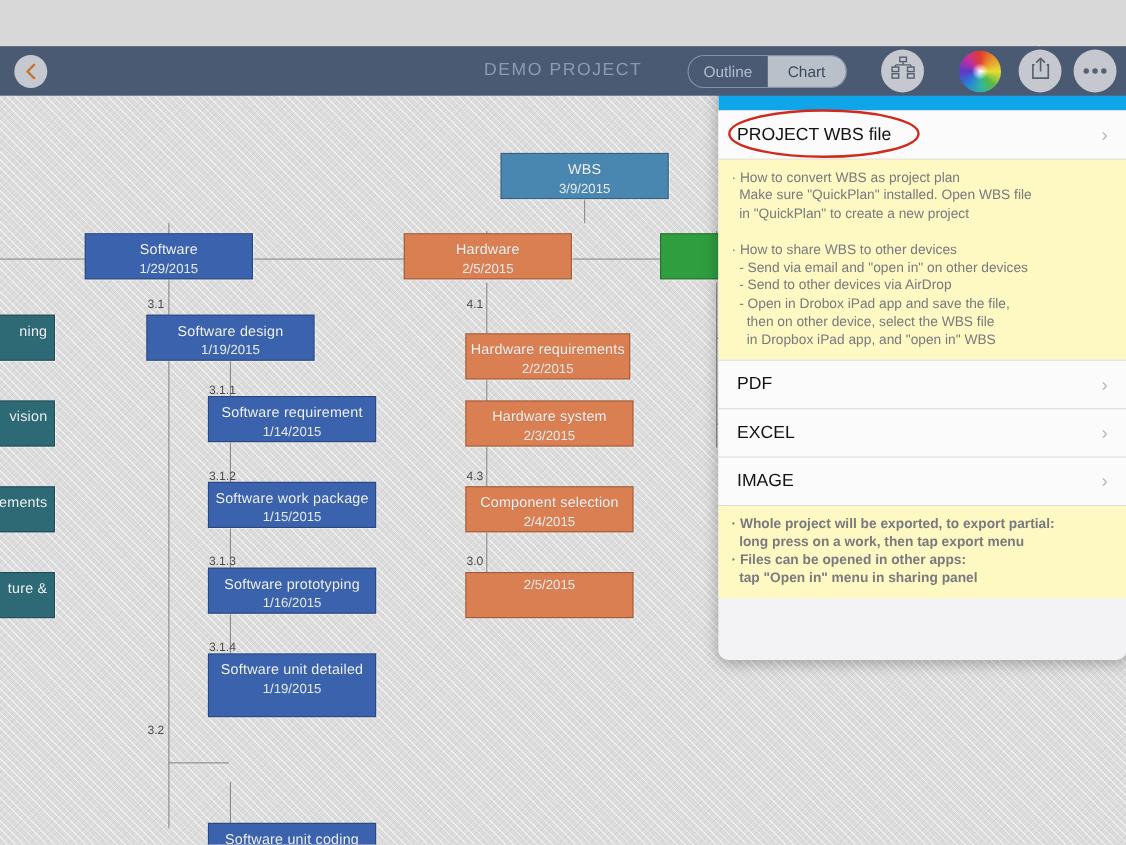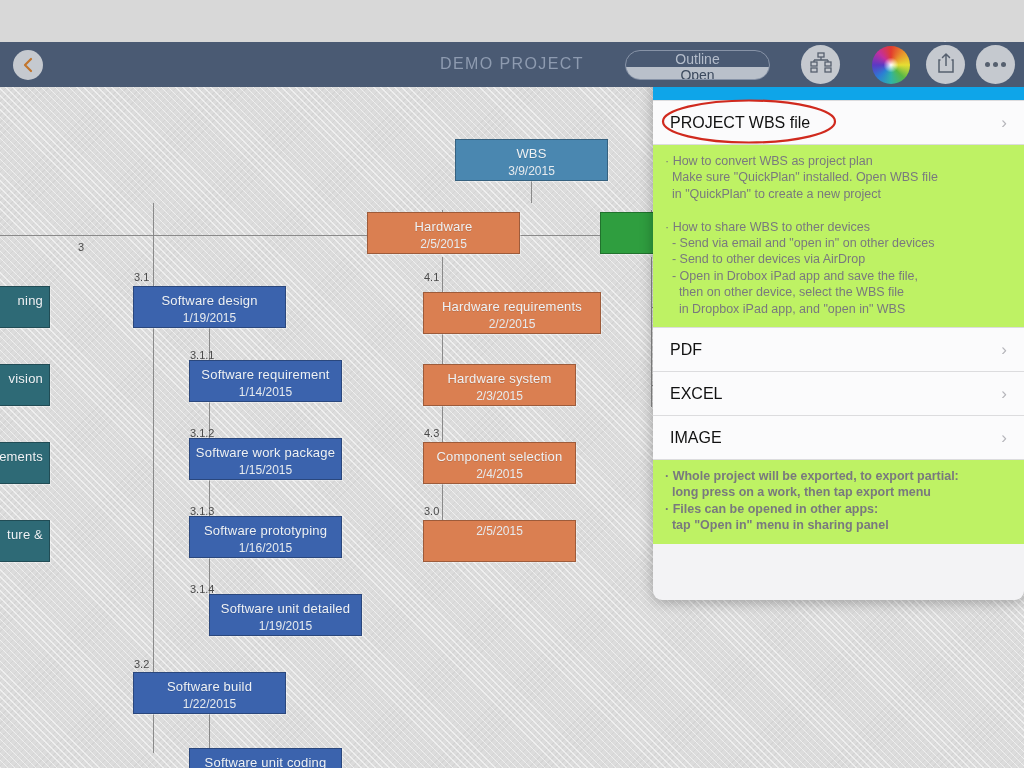--- a/index.html
+++ b/index.html
@@ -72,21 +72,21 @@
   #back-btn svg { display: block; }
   #proj-title {
     position: absolute; left: 0; top: 13px; width: 1024px;
     text-align: center; color: #8e9bb0;
     font-size: 16px; letter-spacing: 1.4px;
   }
   #segmented {
     position: absolute; left: 625px; top: 8px;
     width: 145px; height: 30px; border-radius: 15px;
     border: 1px solid #8793a7;
-    display: flex; overflow: hidden; flex-direction: column;
+    display: flex; overflow: hidden;
   }
   #segmented .seg {
     flex: 1; display: flex; align-items: center; justify-content: center;
     font-size: 14px; color: #b4bdcb;
   }
   #segmented .seg.active { background: #b9c0ca; color: #3c4a5e; }
 
   .round-btn {
     position: absolute; top: 3px;
     width: 39px; height: 39px; border-radius: 50%;
@@ -136,21 +136,21 @@
     display: flex; align-items: center;
     padding-left: 17px;
     font-size: 16px; color: #111;
   }
   .pop-row .chev {
     position: absolute; right: 17px; top: 50%;
     transform: translateY(-50%);
     color: #b6b6bb; font-size: 17px;
   }
   .pop-note {
-    background: #bef264;
+    background: #fef9c3;
     border-top: 1px solid #dcdcde;
     padding: 8px 10px 10px 12px;
     font-size: 12.5px; line-height: 16.4px;
     color: #79797e;
     white-space: pre;
   }
   #note-bottom { border-top: 1px solid #dcdcde; font-weight: bold; }
 
   
   #highlight-ellipse {
@@ -219,20 +219,24 @@
   <div class="node c-gold" style="left:996px; top:494px; width:110px; height:44px;">
     <span class="t" style="text-align:left; padding-left:5px; color:#4a3a08;">n,</span>
   </div>
 
   <div class="node c-root" style="left:455px; top:94px; width:153px; height:42px;">
     <span class="t">WBS</span>
     <span class="d">3/9/2015</span>
   </div>
 
   <div class="wbsno" style="left:78px; top:196px;">3</div>
+  <div class="node c-blue" style="left:77px; top:167px+0; top:167px; width:153px; height:42px;">
+    <span class="t">Software</span>
+    <span class="d">1/29/2015</span>
+  </div>
 
   <div class="wbsno" style="left:134px; top:226px;">3.1</div>
   <div class="node c-blue" style="left:133px; top:241px; width:153px; height:42px;">
     <span class="t">Software design</span>
     <span class="d">1/19/2015</span>
   </div>
 
   <div class="wbsno" style="left:190px; top:304px;">3.1.1</div>
   <div class="node c-blue" style="left:189px; top:315px; width:153px; height:42px;">
     <span class="t">Software requirement</span>
@@ -245,45 +249,41 @@
     <span class="d">1/15/2015</span>
   </div>
 
   <div class="wbsno" style="left:190px; top:460px;">3.1.3</div>
   <div class="node c-blue" style="left:189px; top:471px; width:153px; height:42px;">
     <span class="t">Software prototyping</span>
     <span class="d">1/16/2015</span>
   </div>
 
   <div class="wbsno" style="left:190px; top:538px;">3.1.4</div>
-  <div class="node c-blue" style="left:189px; top:549px; width:153px; height:42px;margin-left:20px;">
+  <div class="node c-blue" style="left:189px; top:549px; width:153px; height:58px;">
     <span class="t">Software unit detailed</span>
     <span class="d">1/19/2015</span>
   </div>
 
   <div class="wbsno" style="left:134px; top:613px;">3.2</div>
-  <div class="node c-blue" style="left:133px; top:627px; width:153px; height:42px;">
-    <span class="t">Software build</span>
-    <span class="d">1/22/2015</span>
-  </div>
 
   <div class="wbsno" style="left:190px; top:691px;margin-top:34px;">3.2.1</div>
   <div class="node c-blue" style="left:189px; top:703px; width:153px; height:42px;">
     <span class="t">Software unit coding</span>
 
   </div>
 
   <div class="wbsno" style="left:368px; top:196px;">4</div>
   <div class="node c-orange" style="left:367px; top:167px; width:153px; height:42px;">
     <span class="t">Hardware</span>
     <span class="d">2/5/2015</span>
   </div>
 
   <div class="wbsno" style="left:424px; top:226px;">4.1</div>
-  <div class="node c-orange" style="left:423px; top:247px; width:178px; height:42px;">
+  <div class="node c-orange" style="left:423px; top:258px; width:150px; height:42px;">
     <span class="t">Hardware requirements</span>
     <span class="d">2/2/2015</span>
   </div>
 
   <div class="wbsno" style="left:424px; top:304px;margin-top:40px;">4.2</div>
   <div class="node c-orange" style="left:423px; top:319px; width:153px; height:42px;">
     <span class="t">Hardware system</span>
     <span class="d">2/3/2015</span>
   </div>
 
@@ -312,21 +312,21 @@
       <svg width="12" height="16" viewBox="0 0 12 16">
         <polyline points="9,2 3,8 9,14" fill="none" stroke="#c2762e" stroke-width="2.2" stroke-linecap="round" stroke-linejoin="round"></polyline>
       </svg>
     </span>
   </div>
 
   <div id="proj-title">DEMO PROJECT</div>
 
   <div id="segmented">
     <div class="seg">Outline</div>
-    <div class="seg active">Open</div>
+    <div class="seg active">Chart</div>
   </div>
 
   <div class="round-btn" id="btn-layout">
     <span>
       <svg width="24" height="22" viewBox="0 0 24 22">
         <rect x="9" y="1" width="6" height="4" fill="none" stroke="#56606f" stroke-width="1.3"></rect>
         <rect x="2" y="10" width="6" height="4" fill="none" stroke="#56606f" stroke-width="1.3"></rect>
         <rect x="16" y="10" width="6" height="4" fill="none" stroke="#56606f" stroke-width="1.3"></rect>
         <rect x="2" y="16" width="6" height="4" fill="none" stroke="#56606f" stroke-width="1.3"></rect>
         <rect x="16" y="16" width="6" height="4" fill="none" stroke="#56606f" stroke-width="1.3"></rect>

